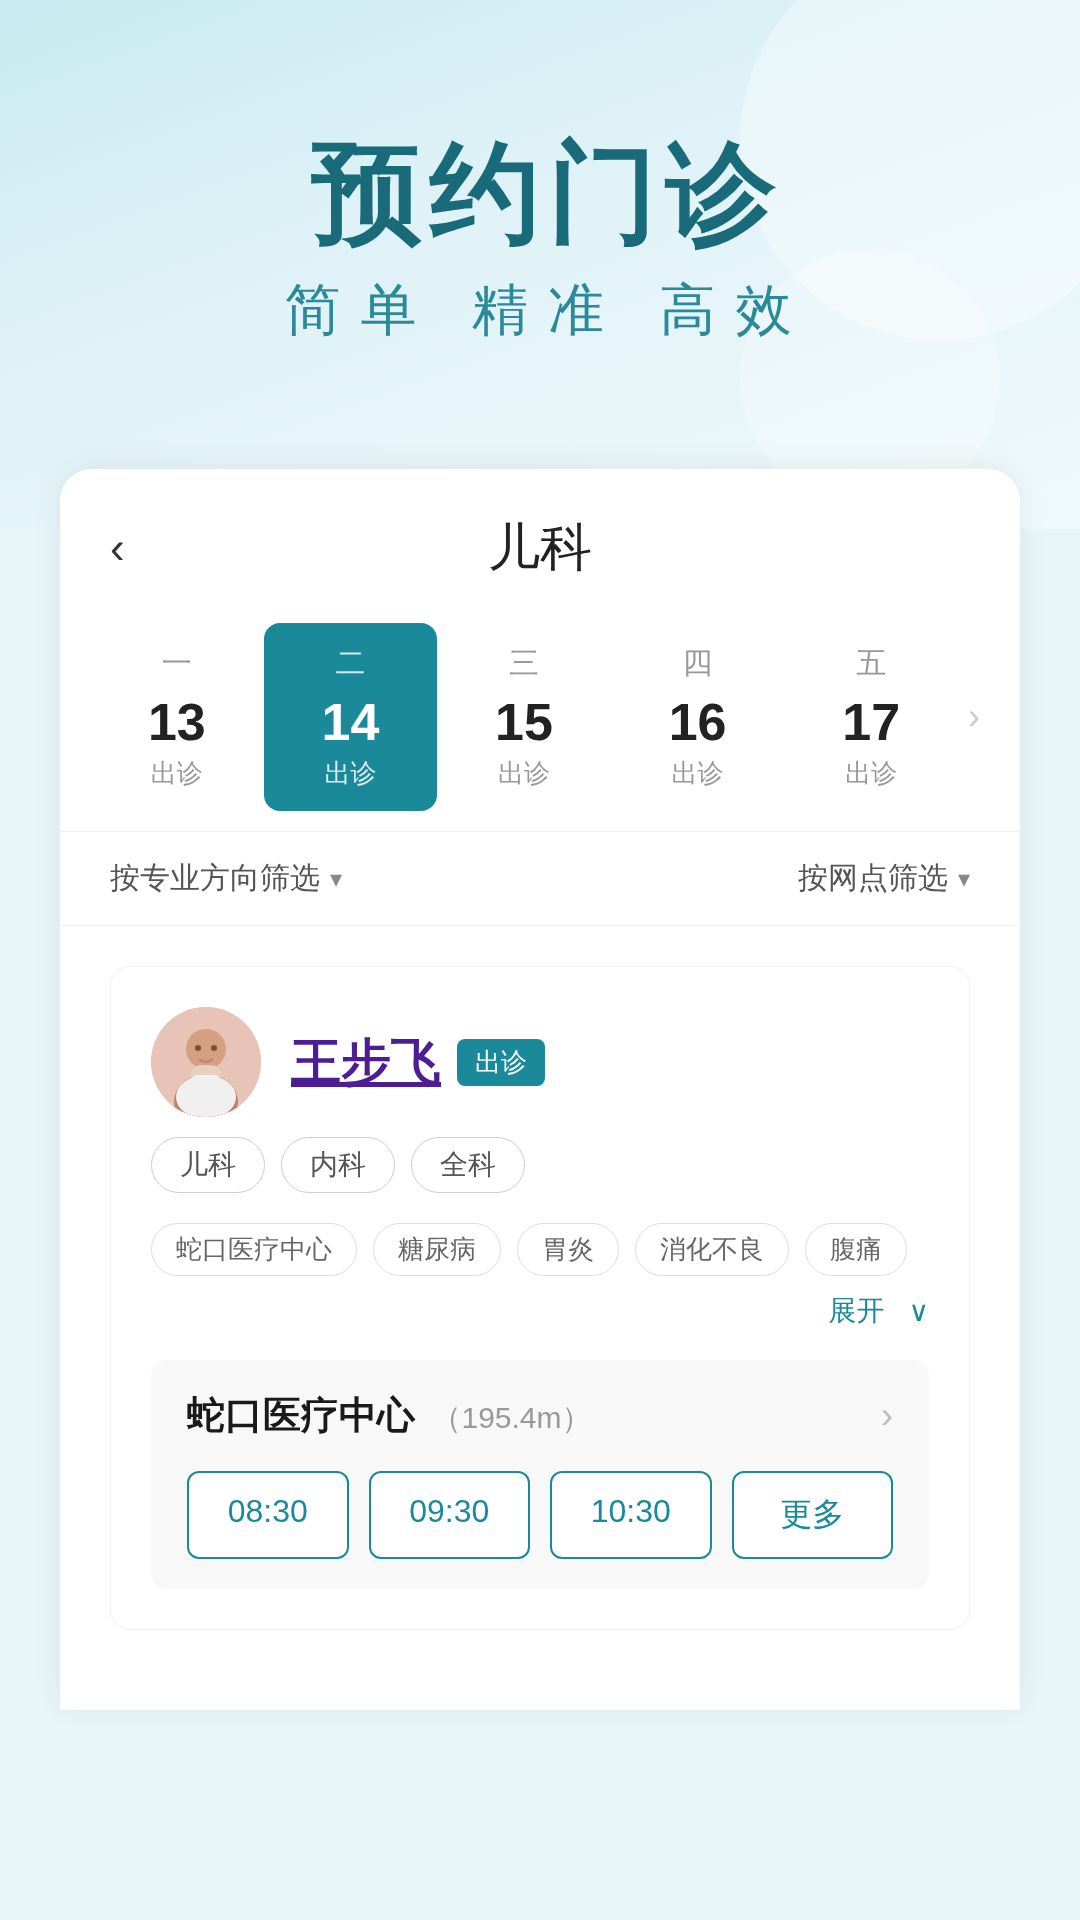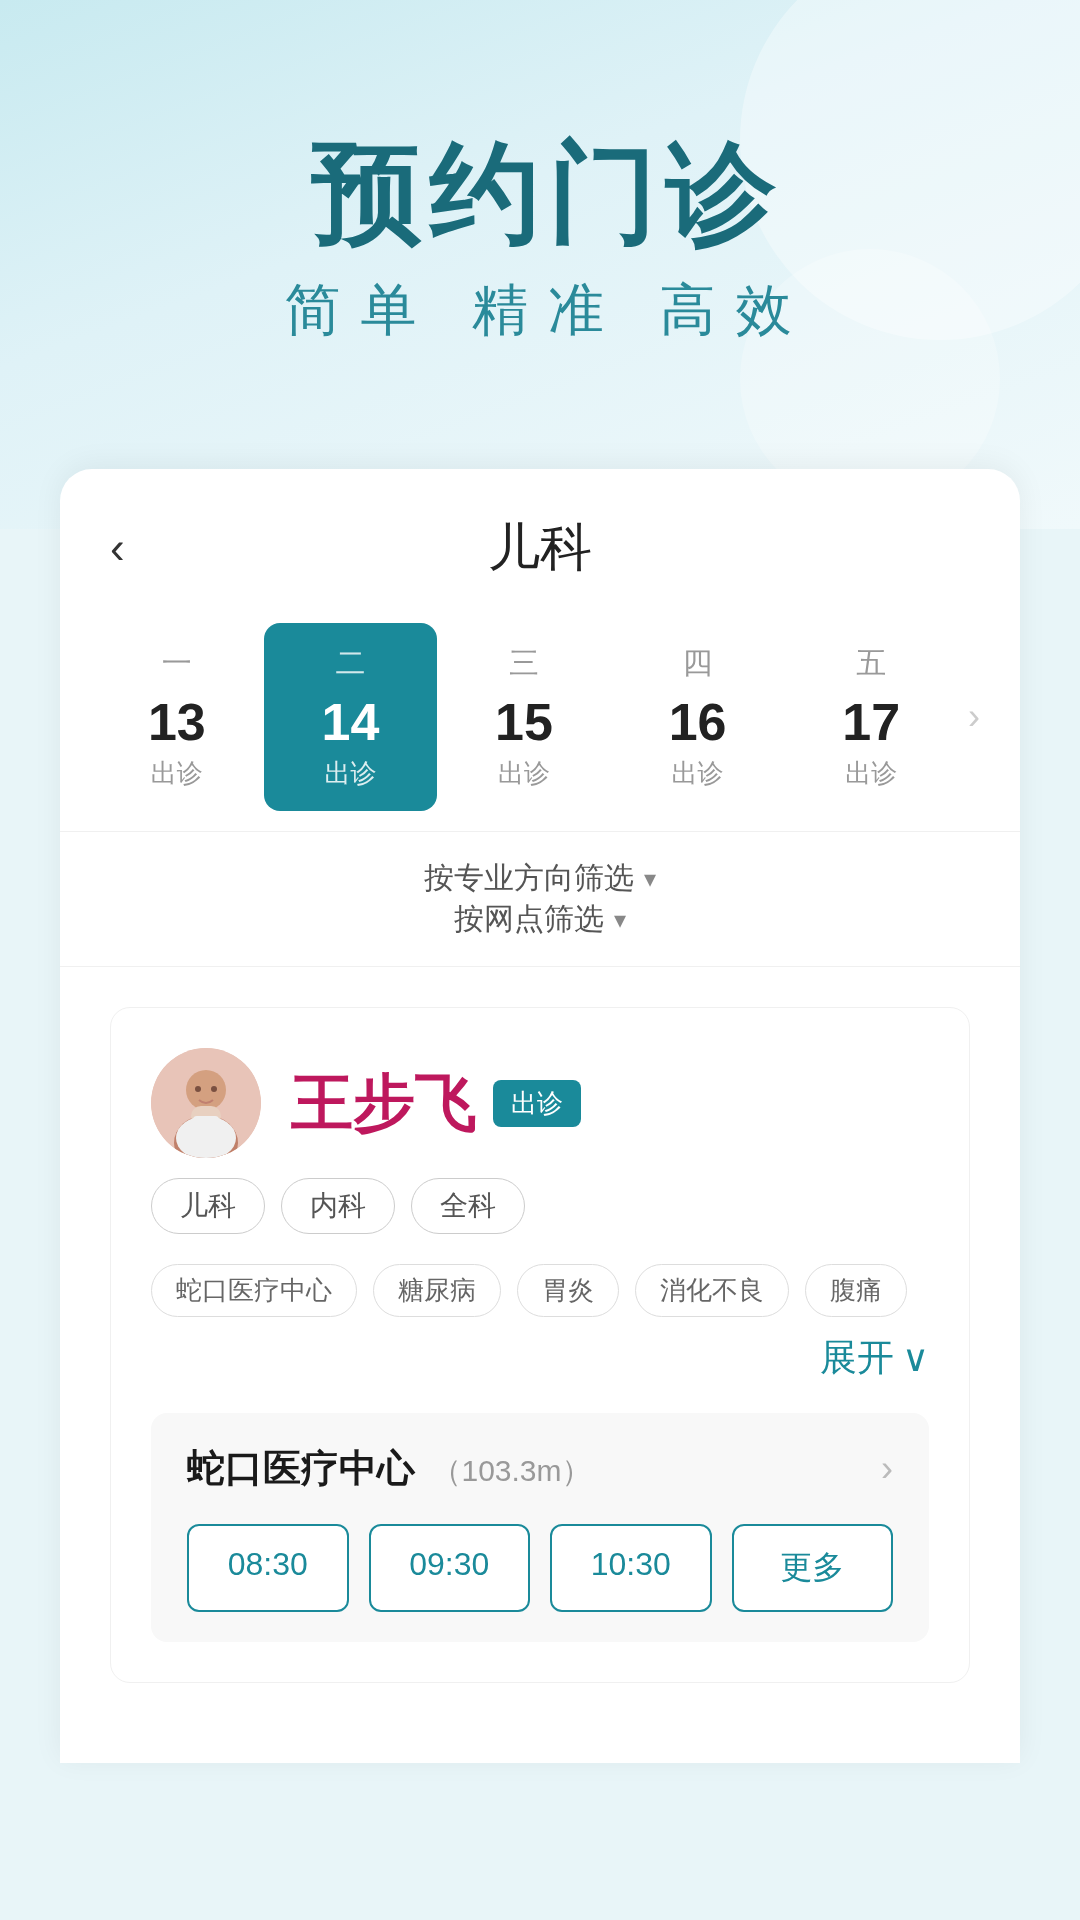--- a/index.html
+++ b/index.html
@@ -138,21 +138,20 @@
       padding: 10px;
     }
 
     
     .filter-row {
       display: flex;
       justify-content: space-between;
       align-items: center;
       padding: 26px 50px;
       border-bottom: 1px solid #f0f0f0;
-      flex-direction: column;
     }
     .filter-btn {
       display: flex;
       align-items: center;
       gap: 10px;
       font-size: 30px;
       color: #555;
       cursor: pointer;
     }
     .filter-btn .arrow {
@@ -186,23 +185,24 @@
       align-items: center;
       justify-content: center;
     }
 
     .doctor-name-row {
       display: flex;
       align-items: center;
       gap: 16px;
     }
     .doctor-name {
-      font-size: 62px;
+      font-size: 50px;
       font-weight: 700;
-      color: #be185d;
+      color: #4c1d95;
+      text-decoration: underline;
     }
     .status-badge {
       background: #1a8a9a;
       color: #fff;
       font-size: 26px;
       padding: 6px 18px;
       border-radius: 8px;
     }
 
     .tag-row {
@@ -235,26 +235,26 @@
     }
     .specialty-tag {
       border: 1px solid #ddd;
       border-radius: 50px;
       font-size: 26px;
       color: #666;
       padding: 8px 24px;
     }
     .expand-btn {
       margin-left: auto;
-      font-size: 37px;
+      font-size: 28px;
       color: #1a8a9a;
       cursor: pointer;
       display: flex;
       align-items: center;
-      gap: 8px;
+      gap: 24px;
       justify-content: center;
     }
 
     
     .clinic-card {
       background: #f8f8f8;
       margin: 10px 40px 40px 40px;
       border-radius: 16px;
       padding: 30px 36px;
     }
@@ -400,21 +400,21 @@
       <div class="expand-btn">
         <span>展开</span>
         <span>∨</span>
       </div>
     </div>
 
     <div class="clinic-card">
       <div class="clinic-header">
         <div>
           <span class="clinic-name">蛇口医疗中心</span>
-          <span class="clinic-dist">（103.3m）</span>
+          <span class="clinic-dist">（195.4m）</span>
         </div>
         <span class="clinic-arrow">›</span>
       </div>
       <div class="time-slots">
         <div class="time-slot">08:30</div>
         <div class="time-slot">09:30</div>
         <div class="time-slot">10:30</div>
         <div class="time-slot">更多</div>
       </div>
     </div>

